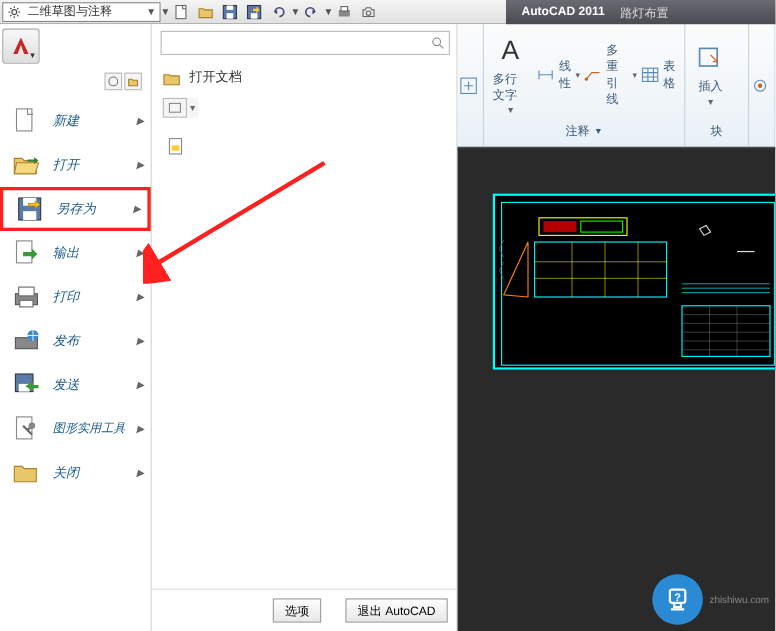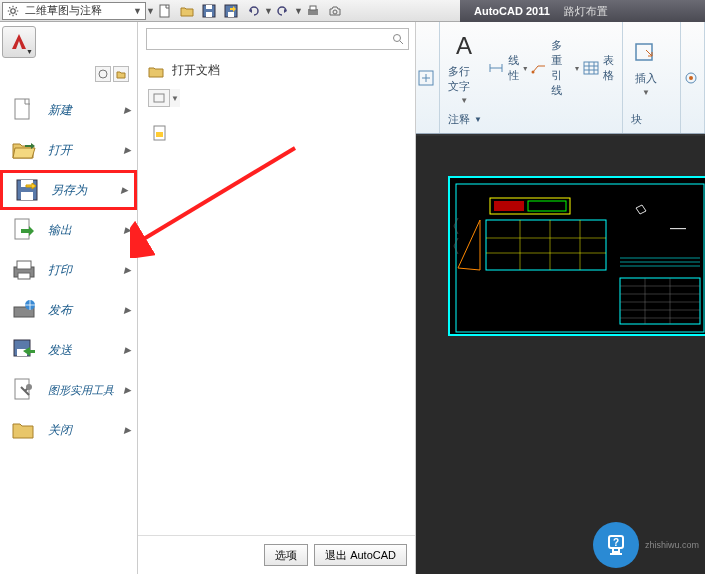--- a/index.html
+++ b/index.html
@@ -33,28 +33,28 @@
 .search-row { padding: 6px 8px; display: flex; }
 .search-row input { flex: 1; height: 22px; border: 1px solid #bbb; padding: 0 20px 0 6px; font-size: 11px; }
 .search-row .mag { margin-left: -20px; width: 18px; display: flex; align-items: center; justify-content: center; color: #888; }
 .recent-header { display: flex; align-items: flex-end; padding: 6px 10px; font-size: 12px; color: #333; }
 .recent-header .folder { width: 18px; margin-right: 6px; color: #d9a54a; }
 .recent-tools { padding: 4px 10px; display: flex; }
 .recent-tools span { width: 22px; height: 18px; border: 1px solid #bbb; display: flex; align-items: center; justify-content: center; font-size: 9px; background: #f5f5f5; }
 .recent-list { flex: 1; padding: 10px; }
 .recent-item { display: flex; align-items: center; font-size: 11px; color: #333; padding: 4px; }
 .recent-item .doc-icon { width: 16px; height: 16px; margin-right: 6px; }
-.recent-footer { display: flex; justify-content: flex-end; padding: 8px; gap: 6px; border-top: 1px solid #ddd; }
+.recent-footer { display: flex; justify-content: flex-end; padding: 8px; gap: 22px; border-top: 1px solid #ddd; }
 .recent-footer button { height: 22px; padding: 0 10px; font-size: 11px; background: linear-gradient(#fdfdfd,#e8e8e8); border: 1px solid #999; }
 
 .right-side { flex: 1; display: flex; flex-direction: column; }
 .ribbon { height: 112px; background: linear-gradient(#fcfcfc,#e9f1f7); border-bottom: 1px solid #9ab; display: flex; }
 .ribbon-group { border-right: 1px solid #c4d4e0; padding: 4px 8px; display: flex; flex-direction: column; font-size: 11px; color: #3a5a7a; }
 .ribbon-group .body { flex: 1; display: flex; align-items: center; gap: 8px; }
-.ribbon-group .title { text-align: center; padding: 2px 0; font-size: 11px; color: #3a5a7a; display: flex; align-items: center; justify-content: flex-start; gap: 4px; }
+.ribbon-group .title { text-align: center; padding: 2px 0; font-size: 11px; color: #3a5a7a; display: flex; align-items: center; justify-content: center; gap: 4px; }
 .big-btn { display: flex; flex-direction: column; align-items: center; gap: 2px; font-size: 11px; color: #3a5a7a; }
 .big-btn .bicon { width: 30px; height: 30px; display: flex; align-items: center; justify-content: center; }
 .small-btns { display: flex; flex-direction: row; gap: 4px; font-size: 11px; color: #3a5a7a; }
 .small-btns div { display: flex; align-items: center; gap: 4px; }
 .small-btns .sicon { width: 16px; height: 16px; }
 
 .canvas { flex: 1; background: #2a2a2a; position: relative; border-top: 2px solid #333; overflow: hidden; }
 .drawing { position: absolute; left: 32px; top: 40px; }
 .drawing .outer-box { width: 260px; height: 160px; border: 2px solid #00ffff; background: #000; position: relative; }
 .arrow-red { position: absolute; left: 130px; top: 138px; }

